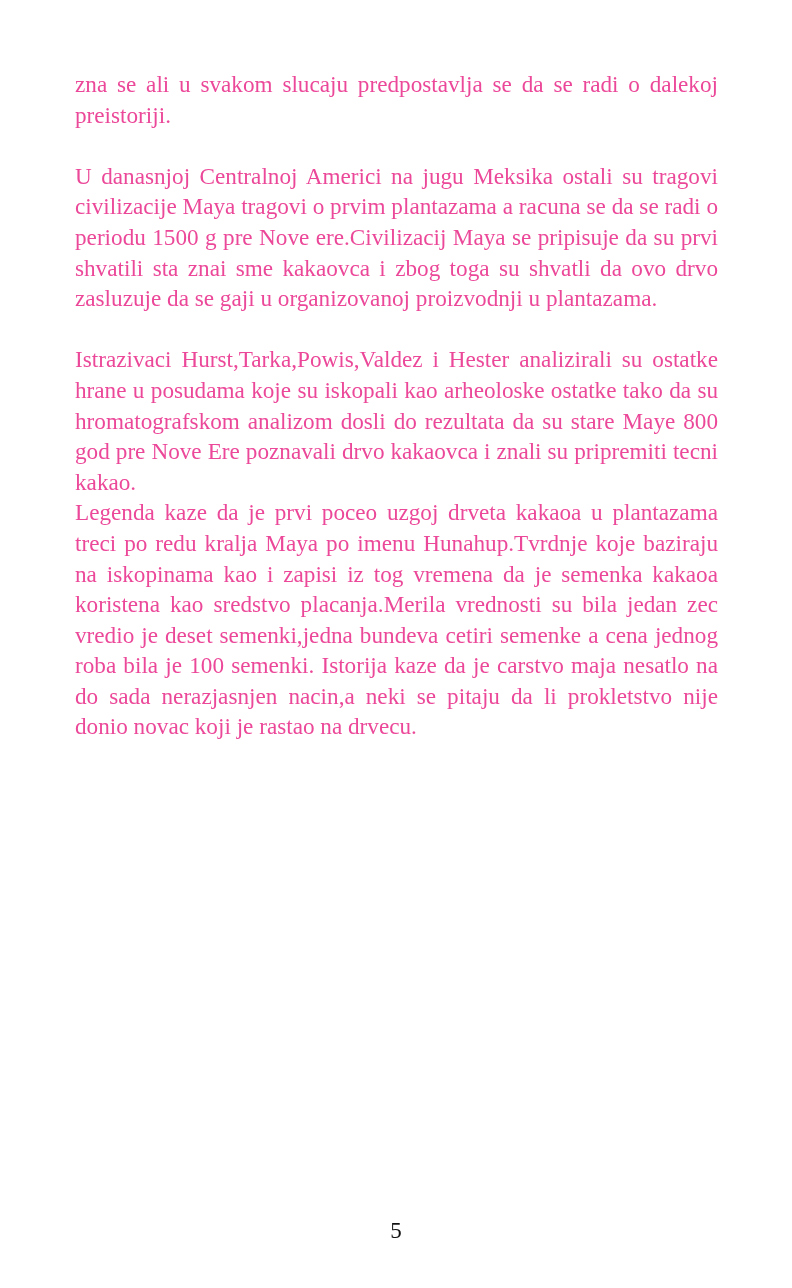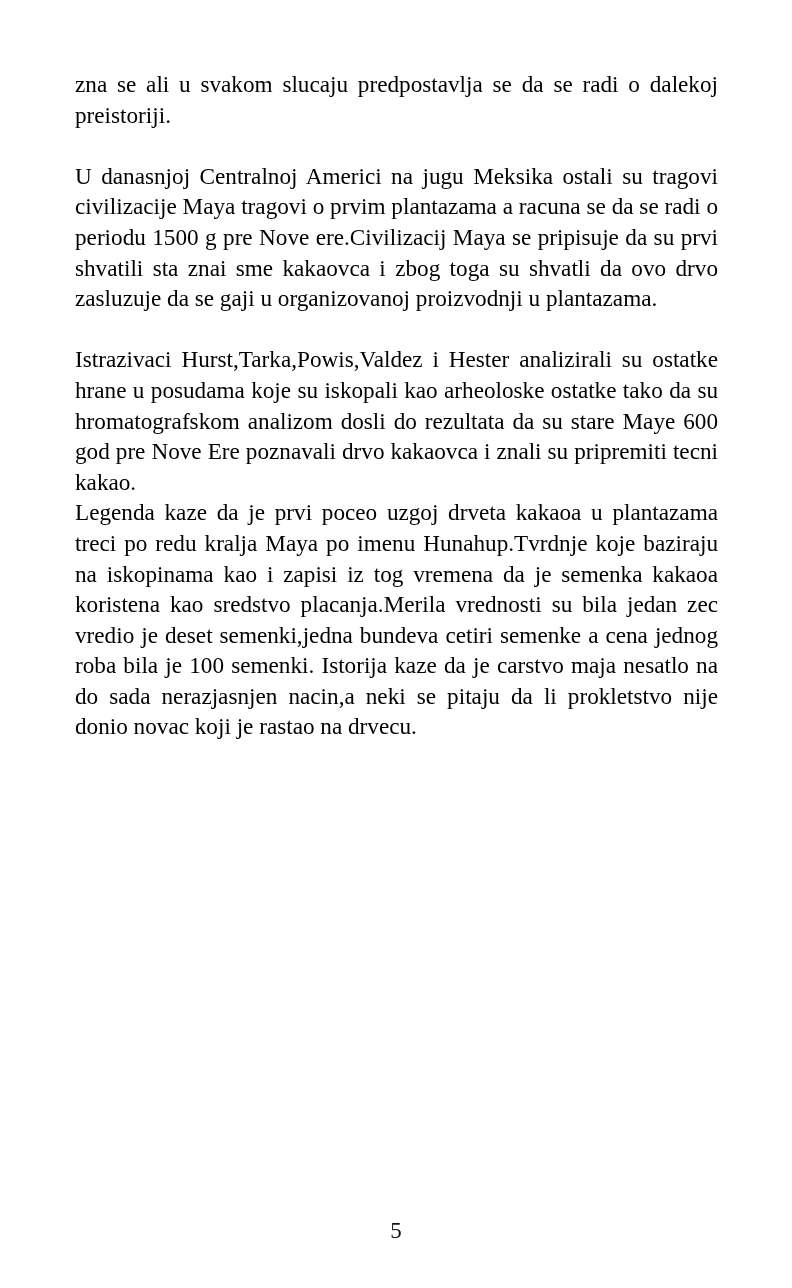--- a/index.html
+++ b/index.html
@@ -14,21 +14,21 @@
     overflow: hidden;
   }
   .page {
     position: absolute;
     left: 75px;
     top: 69px;
     width: 643px;
     font-family: "Liberation Serif", "DejaVu Serif", serif;
     font-size: 23.2px;
     line-height: 30.6px;
-    color: #000000;
+    color: #ec4899;
   }
   .para {
     margin: 0 0 30.6px 0;
     text-align: justify;
     text-align-last: left;
   }
   .para.tight {
     margin-bottom: 0;
   }
   .page-number {
@@ -42,17 +42,17 @@
     line-height: 26px;
     color: #111111;
   }
 </style>
 </head>
 <body>
 
 <div class="page">
   <p class="para">zna se ali u svakom slucaju predpostavlja se da se radi o dalekoj preistoriji.</p>
   <p class="para">U danasnjoj Centralnoj Americi na jugu Meksika ostali su tragovi civilizacije Maya tragovi o prvim plantazama a racuna se da se radi o periodu 1500 g pre Nove ere.Civilizacij Maya se pripisuje da su prvi shvatili sta znai sme kakaovca i zbog toga su shvatli da ovo drvo zasluzuje da se gaji u organizovanoj proizvodnji u plantazama.</p>
-  <p class="para tight">Istrazivaci Hurst,Tarka,Powis,Valdez i Hester analizirali su ostatke hrane u posudama koje su iskopali kao arheoloske ostatke tako da su hromatografskom analizom dosli do rezultata da su stare Maye 600 god pre Nove Ere poznavali drvo kakaovca i znali su pripremiti tecni kakao.</p>
+  <p class="para tight">Istrazivaci Hurst,Tarka,Powis,Valdez i Hester analizirali su ostatke hrane u posudama koje su iskopali kao arheoloske ostatke tako da su hromatografskom analizom dosli do rezultata da su stare Maye 800 god pre Nove Ere poznavali drvo kakaovca i znali su pripremiti tecni kakao.</p>
   <p class="para">Legenda kaze da je prvi poceo uzgoj drveta kakaoa u plantazama treci po redu kralja Maya po imenu Hunahup.Tvrdnje koje baziraju na iskopinama kao i zapisi iz tog vremena da je semenka kakaoa koristena kao sredstvo placanja.Merila vrednosti su bila jedan zec vredio je deset semenki,jedna bundeva cetiri semenke a cena jednog roba bila je 100 semenki. Istorija kaze da je carstvo maja nesatlo na do sada nerazjasnjen nacin,a neki se pitaju da li prokletstvo nije donio novac koji je rastao na drvecu.</p>
 </div>
 
 <div class="page-number">5</div>
 
 </body></html>

